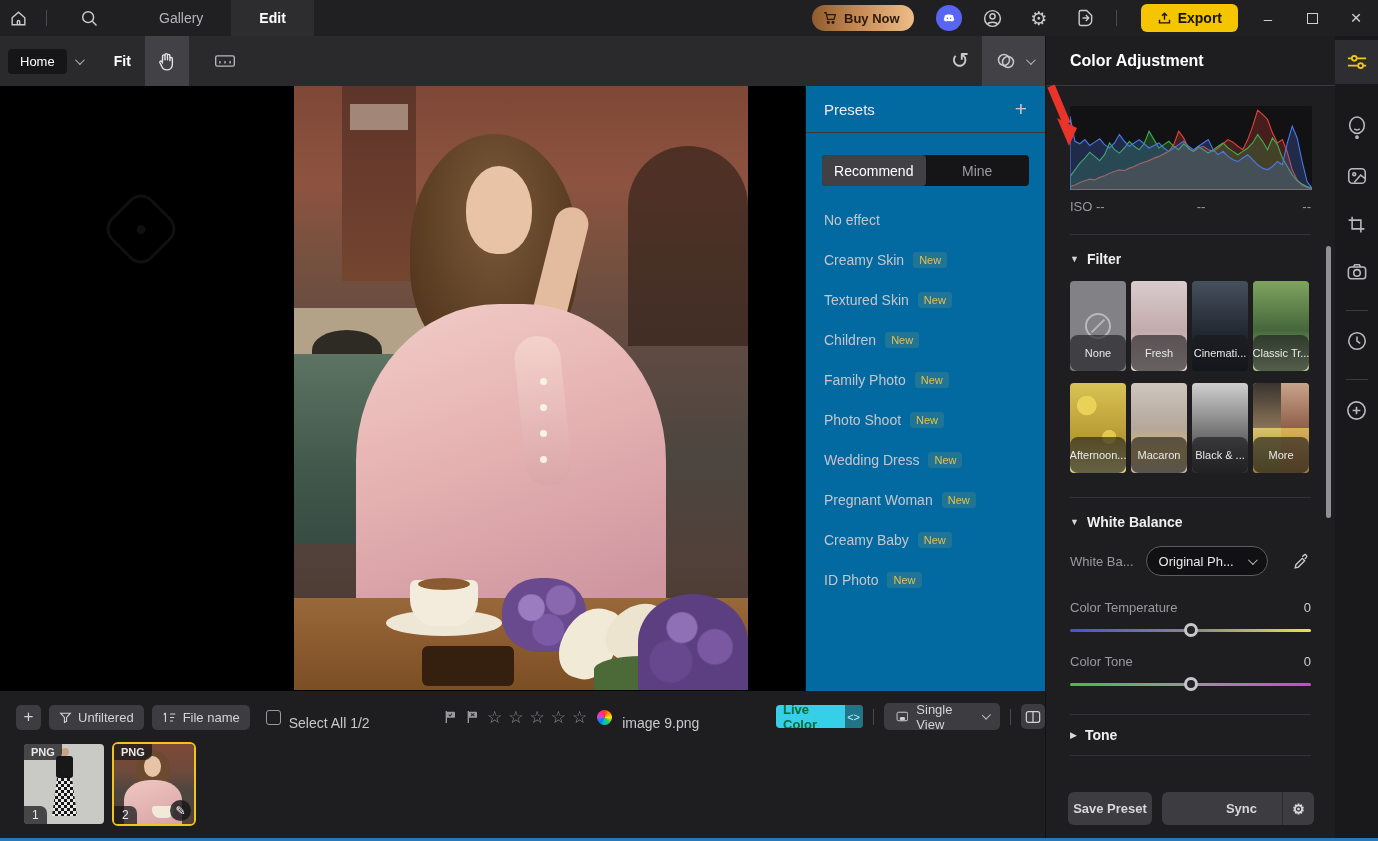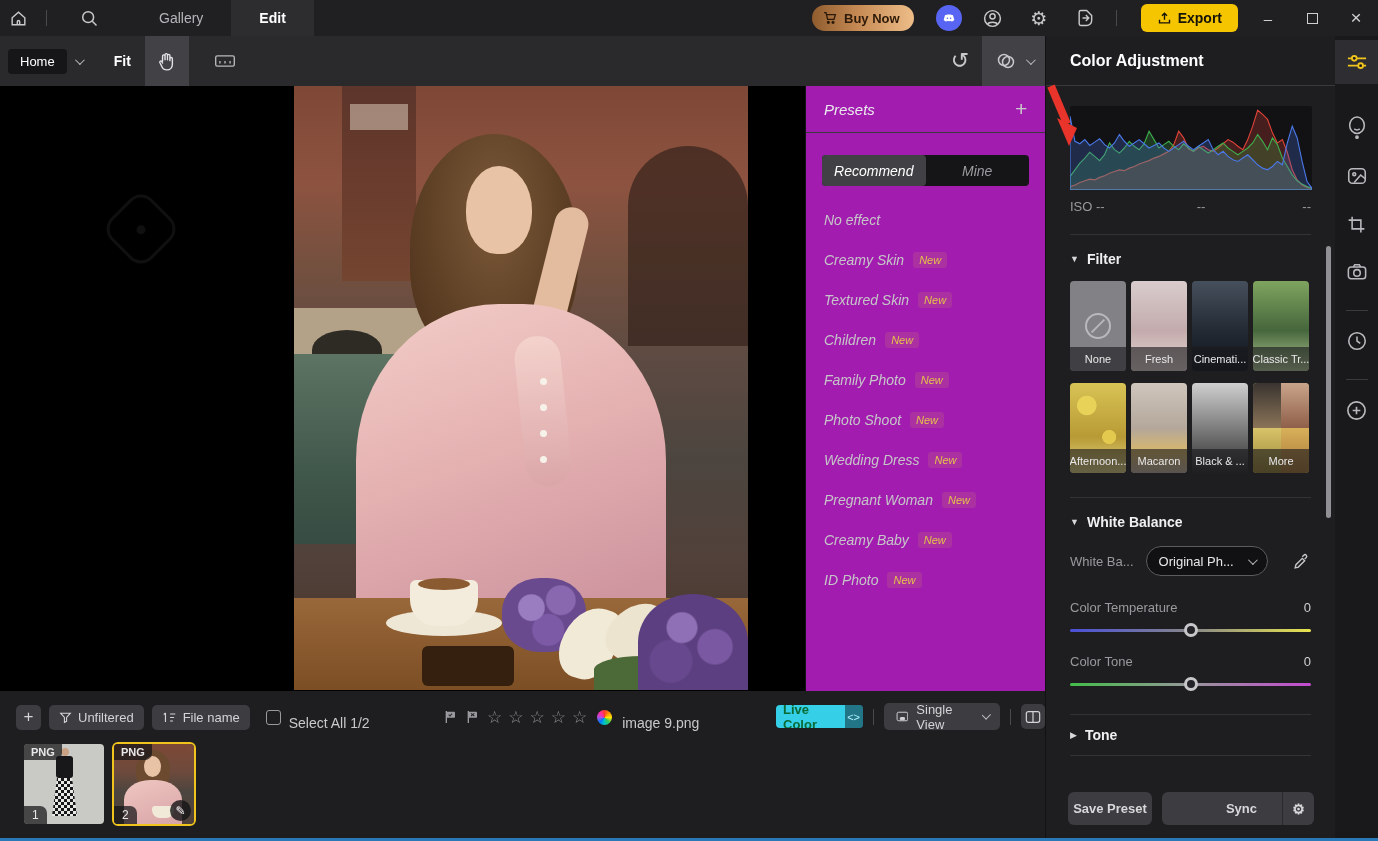--- a/index.html
+++ b/index.html
@@ -34,21 +34,21 @@
 
   
   #canvas { position:absolute; left:0; top:86px; width:805px; height:605px; background:#000; overflow:hidden; }
   #watermark { position:absolute; left:112px; top:114px; width:58px; height:58px; border:3px solid #101010; border-radius:16px; transform:rotate(45deg); display:flex; align-items:center; justify-content:center; }
   #watermark .dot { width:9px; height:9px; background:#101010; border-radius:50%; }
   #photo { position:absolute; left:294px; top:0; width:454px; height:604px; overflow:hidden;
            background:linear-gradient(180deg,#7e4836 0%,#8d5340 16%,#74503f 30%,#5c4a42 46%,#4c453f 62%,#51413a 78%,#453429 100%); }
   .ph { position:absolute; }
 
   
-  #presets { position:absolute; left:805px; top:86px; width:240px; height:605px; background:#a21caf; border-left:1px solid #121214;font-style:italic; }
+  #presets { position:absolute; left:805px; top:86px; width:240px; height:605px; background:#0369a1; border-left:1px solid #121214; }
   #presets-header { height:47px; display:flex; align-items:center; justify-content:space-between; padding:0 18px; border-bottom:1px solid #39393d; }
   #presets-title { color:#ececee; font-size:15px; }
   #presets-add { color:#c9c9cc; font-size:21px; font-weight:300; }
   #preset-tabs { margin:22px 16px 6px; height:31px; background:#151517; border-radius:4px; display:flex; }
   .ptab { flex:1; display:flex; align-items:center; justify-content:center; font-size:14px; color:#9c9ca0; border-radius:4px; }
   .ptab.active { background:#404045; color:#fff; }
   #preset-list { margin-top:14px; }
   .preset-item { height:40px; display:flex; align-items:center; padding:0 18px; gap:9px; }
   .preset-label { color:#c6c6c8; font-size:14px; }
   .badge-new { color:#e6c14a; background:rgba(230,193,74,0.13); font-size:11px; padding:2px 6px; border-radius:3px; }
@@ -61,22 +61,22 @@
   #cp-scroll { padding:0 24px; }
   #histogram-box { margin-top:20px; width:242px; height:84px; background:#121215; border-radius:2px; }
   #iso-row { display:flex; margin-top:9px; color:#9a9a9e; font-size:13px; }
   #iso-row .mid { margin-left:92px; } #iso-row .end { margin-left:auto; }
   .cp-divider { height:1px; background:#333337; margin-top:20px; }
   .section-header { display:flex; align-items:center; gap:8px; margin-top:16px; }
   .tri { color:#d8d8da; font-size:9px; }
   .section-title { color:#f0f0f2; font-size:14px; font-weight:bold; }
   #filter-grid { margin-top:14px; display:grid; grid-template-columns:repeat(4,56px); gap:12px 5px; }
   .fthumb { width:56px; height:90px; border-radius:4px; position:relative; overflow:hidden; }
-  .fthumb .flabel { position:absolute; left:0; right:0; bottom:0; height:24px; background:rgba(25,25,28,0.62); color:#e8e8ea; font-size:11px;
-                    display:flex; align-items:center; justify-content:center; white-space:nowrap; overflow:hidden; }
+  .fthumb .flabel { position:absolute; left:0; right:0; bottom:0; height:36px; background:rgba(25,25,28,0.62); color:#e8e8ea; font-size:11px;
+                    display:flex; align-items:center; justify-content:center; white-space:nowrap; overflow:hidden;border-radius:8px; }
   .ft-none { background:#828286; display:flex; align-items:center; justify-content:center; }
   .ft-fresh { background:linear-gradient(180deg,#d9cccd 0%,#c3abac 55%,#e6d8d4 100%); }
   .ft-cine { background:linear-gradient(180deg,#46505c 0%,#232a34 55%,#11151c 100%); }
   .ft-classic { background:linear-gradient(180deg,#7fa45f 0%,#46663c 55%,#b9cf9a 100%); }
   .ft-afternoon { background:radial-gradient(circle at 30% 25%,#e9d258 12%,transparent 13%),radial-gradient(circle at 70% 60%,#e3c94e 10%,transparent 11%),linear-gradient(180deg,#d8c355 0%,#b89a35 60%,#e5d887 100%); }
   .ft-macaron { background:linear-gradient(180deg,#cfc6bd 0%,#b4a79b 50%,#d9b86a 78%,#c3b4a4 100%); }
   .ft-bw { background:linear-gradient(180deg,#cfcfcf 0%,#8e8e8e 40%,#2c2c2c 100%); }
   .ft-more { background:linear-gradient(135deg,#c8b98a 0 50%,#857246 50% 100%); }
   .ft-more .q { position:absolute; width:50%; height:50%; }
   .no-icon { width:26px; height:26px; border:2px solid #b9b9bd; border-radius:50%; position:relative; }

